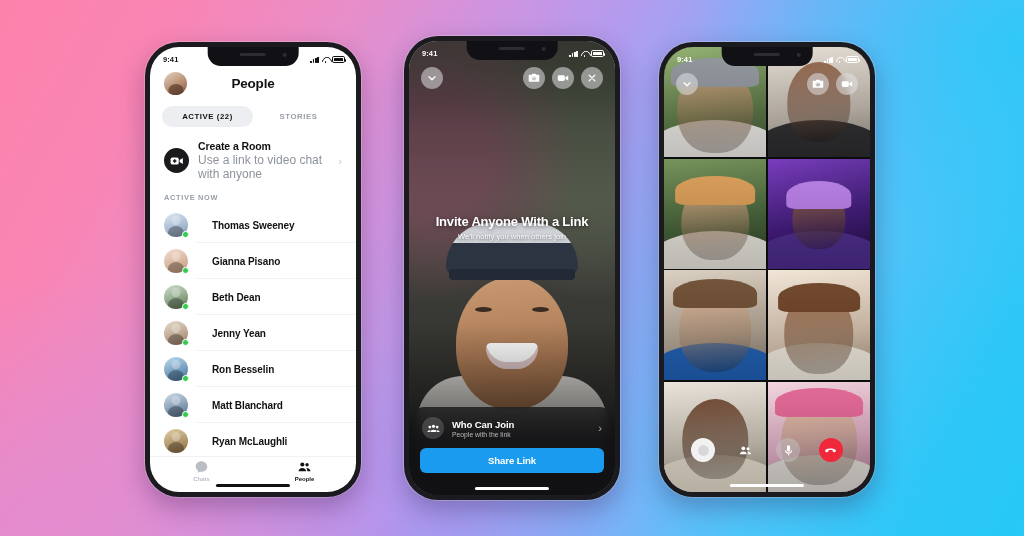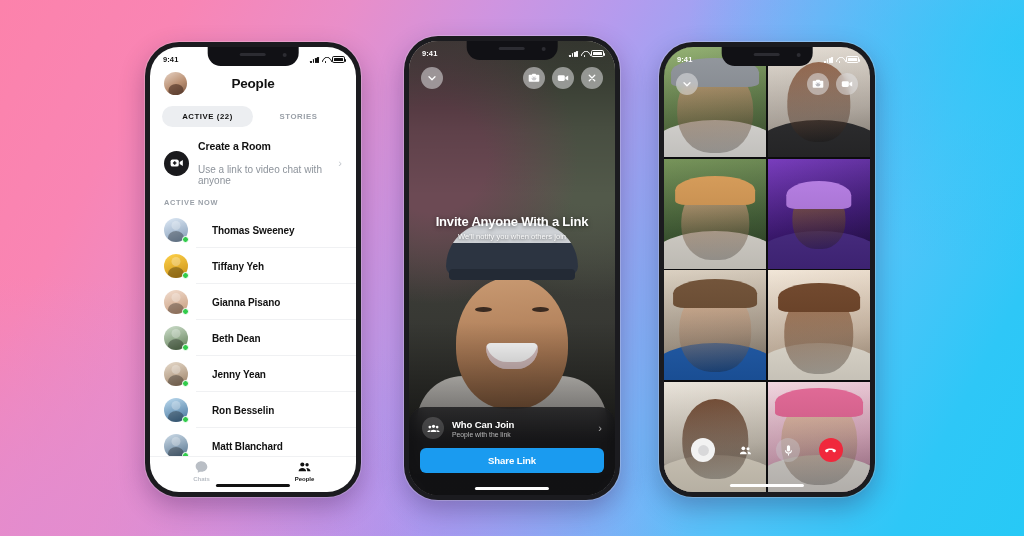--- a/index.html
+++ b/index.html
@@ -169,21 +169,21 @@
     padding: 7px 14px 10px;
   }
   .room-icon {
     width: 25px; height: 25px; border-radius: 50%;
     background: #1a1a1d; flex:0 0 auto;
     display:flex; align-items:center; justify-content:center;
   }
   .room-icon svg { width: 14px; height: 14px; }
   .room-txt { flex: 1; min-width: 0; }
   .room-t { font-size: 10.5px; font-weight: bold; letter-spacing:-.1px; }
-  .room-s { font-size: 10px; color:#8d939b; margin-top: 12px; }
+  .room-s { font-size: 12px; color:#8d939b; margin-top: 1px; }
   .chev { color:#c3c7cd; font-size: 11px; flex:0 0 auto; }
 
   .p1-section {
     font-size: 7.4px; font-weight: bold; letter-spacing:.7px;
     color:#9aa0a8; padding: 2px 14px 5px;
   }
   .p1-list { flex:1; overflow:hidden; }
   .p1-row {
     display:flex; align-items:center; gap: 24px;
     padding: 6px 14px;
@@ -442,27 +442,20 @@
       <div class="p1-list" id="contact-list">
           <div class="p1-row">
             <div class="p1-pic">
               <div class="ph" style="background:linear-gradient(160deg,#dfeaf6,#7f98b4)"></div>
               <div class="dot"></div>
             </div>
             <div class="p1-name">Thomas Sweeney</div>
           </div>
           <div class="p1-row">
             <div class="p1-pic">
-              <div class="ph" style="background:linear-gradient(160deg,#ffd24a,#c98f16)"></div>
-              <div class="dot"></div>
-            </div>
-            <div class="p1-name">Tiffany Yeh</div>
-          </div>
-          <div class="p1-row">
-            <div class="p1-pic">
               <div class="ph" style="background:linear-gradient(160deg,#f3ded0,#c49878)"></div>
               <div class="dot"></div>
             </div>
             <div class="p1-name">Gianna Pisano</div>
           </div>
           <div class="p1-row">
             <div class="p1-pic">
               <div class="ph" style="background:linear-gradient(160deg,#cfe0cd,#5c7a52)"></div>
               <div class="dot"></div>
             </div>

